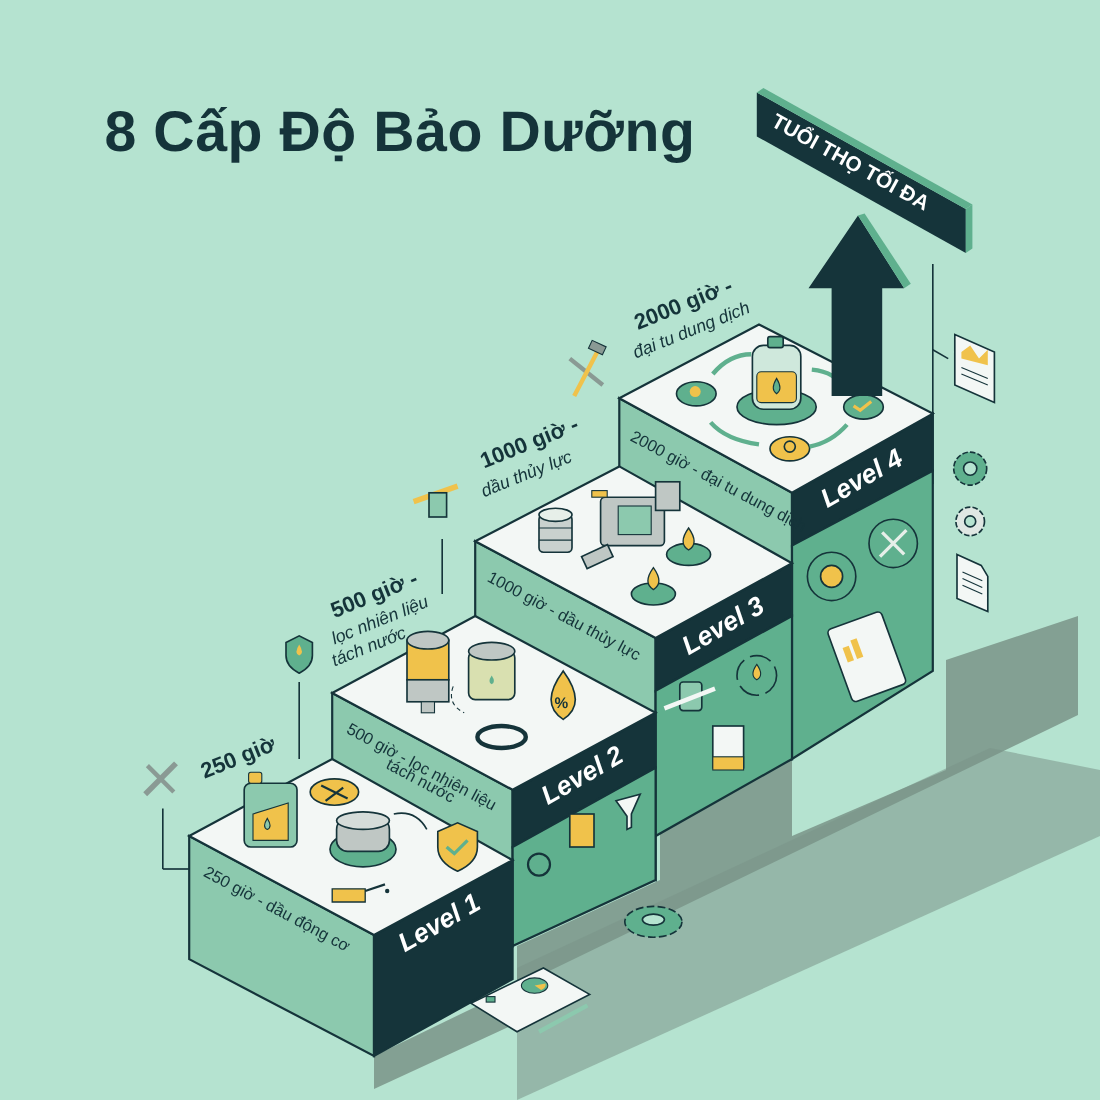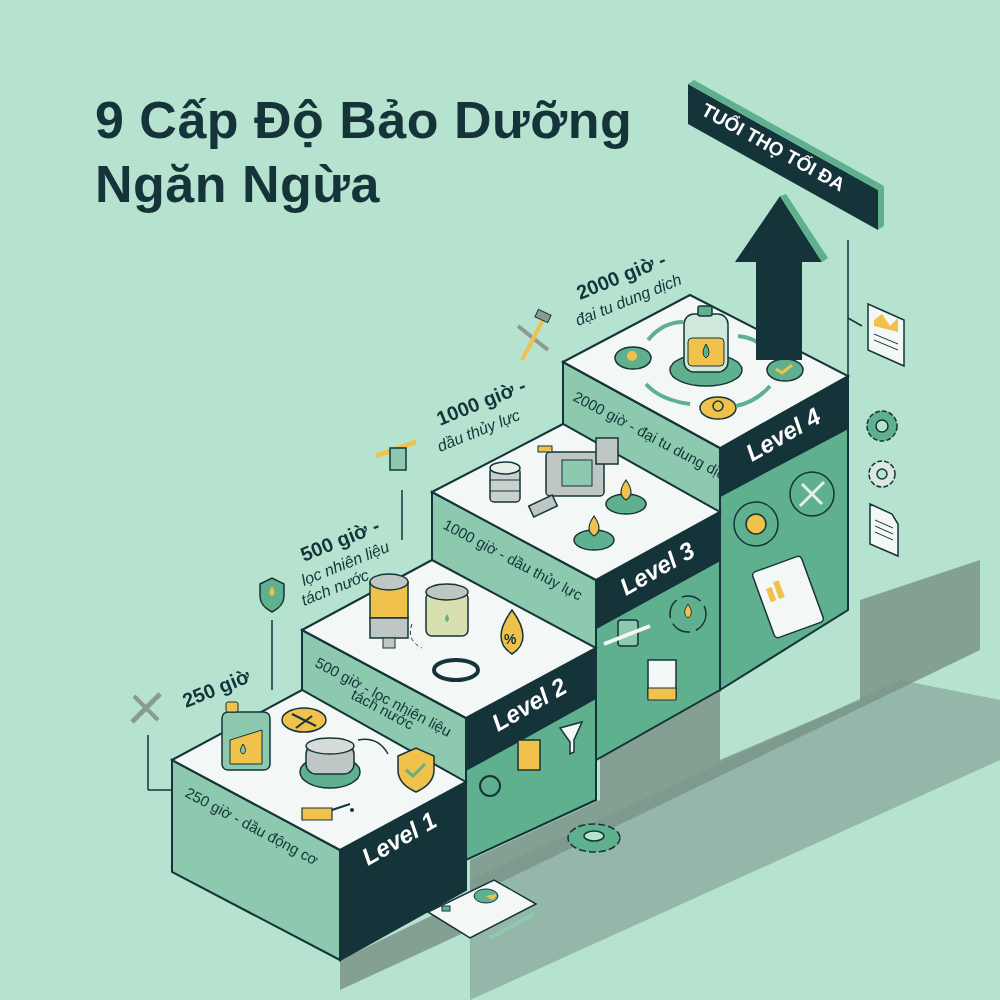--- a/index.html
+++ b/index.html
@@ -9,22 +9,21 @@
   .lbl{font-family:"Liberation Sans",sans-serif;fill:#15343a;}
   .bold{font-weight:700;}
   .lvl{font-family:"Liberation Sans",sans-serif;font-weight:700;font-style:italic;fill:#ffffff;font-size:24px;}
   .side{font-family:"Liberation Sans",sans-serif;fill:#15343a;font-size:15px;}
   .banner{font-family:"Liberation Sans",sans-serif;font-weight:700;fill:#ffffff;font-size:19px;}
 </style>
 </head>
 <body>
 
 <div class="title">
-  <div>9 Cấp Độ Bảo Dưỡng</div>
-  <div>Ngăn Ngừa</div>
+  <div>8 Cấp Độ Bảo Dưỡng</div>
 </div>
 
 <svg class="scene" viewBox="0 0 1000 1000">
 
   <polygon points="340,960 980,650 980,560 860,600 860,700 720,760 720,690 600,740 600,800 470,860 470,930 340,990" fill="#7a9488" opacity="0.85"></polygon>
   <polygon points="470,880 900,680 1000,700 1000,760 470,1000" fill="#7a9488" opacity="0.55"></polygon>
 
   <g>
 
     <polygon points="563,362 720,448 720,690 563,610" fill="#8cc9ae" stroke="#15343a" stroke-width="2"></polygon>

